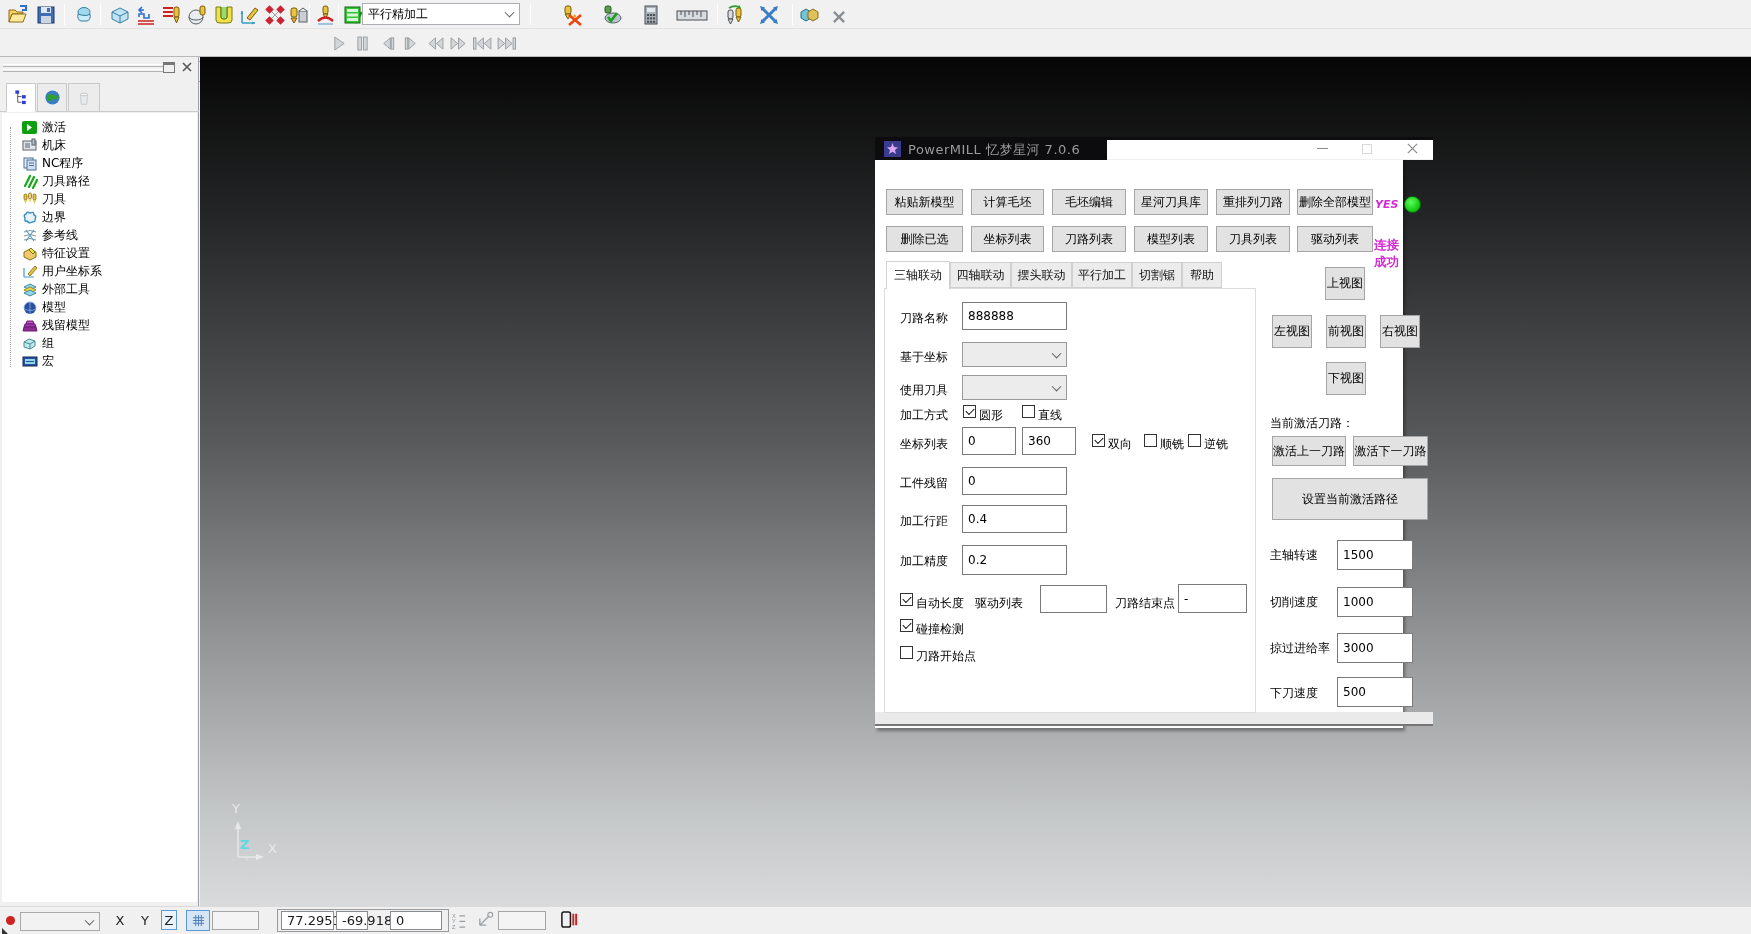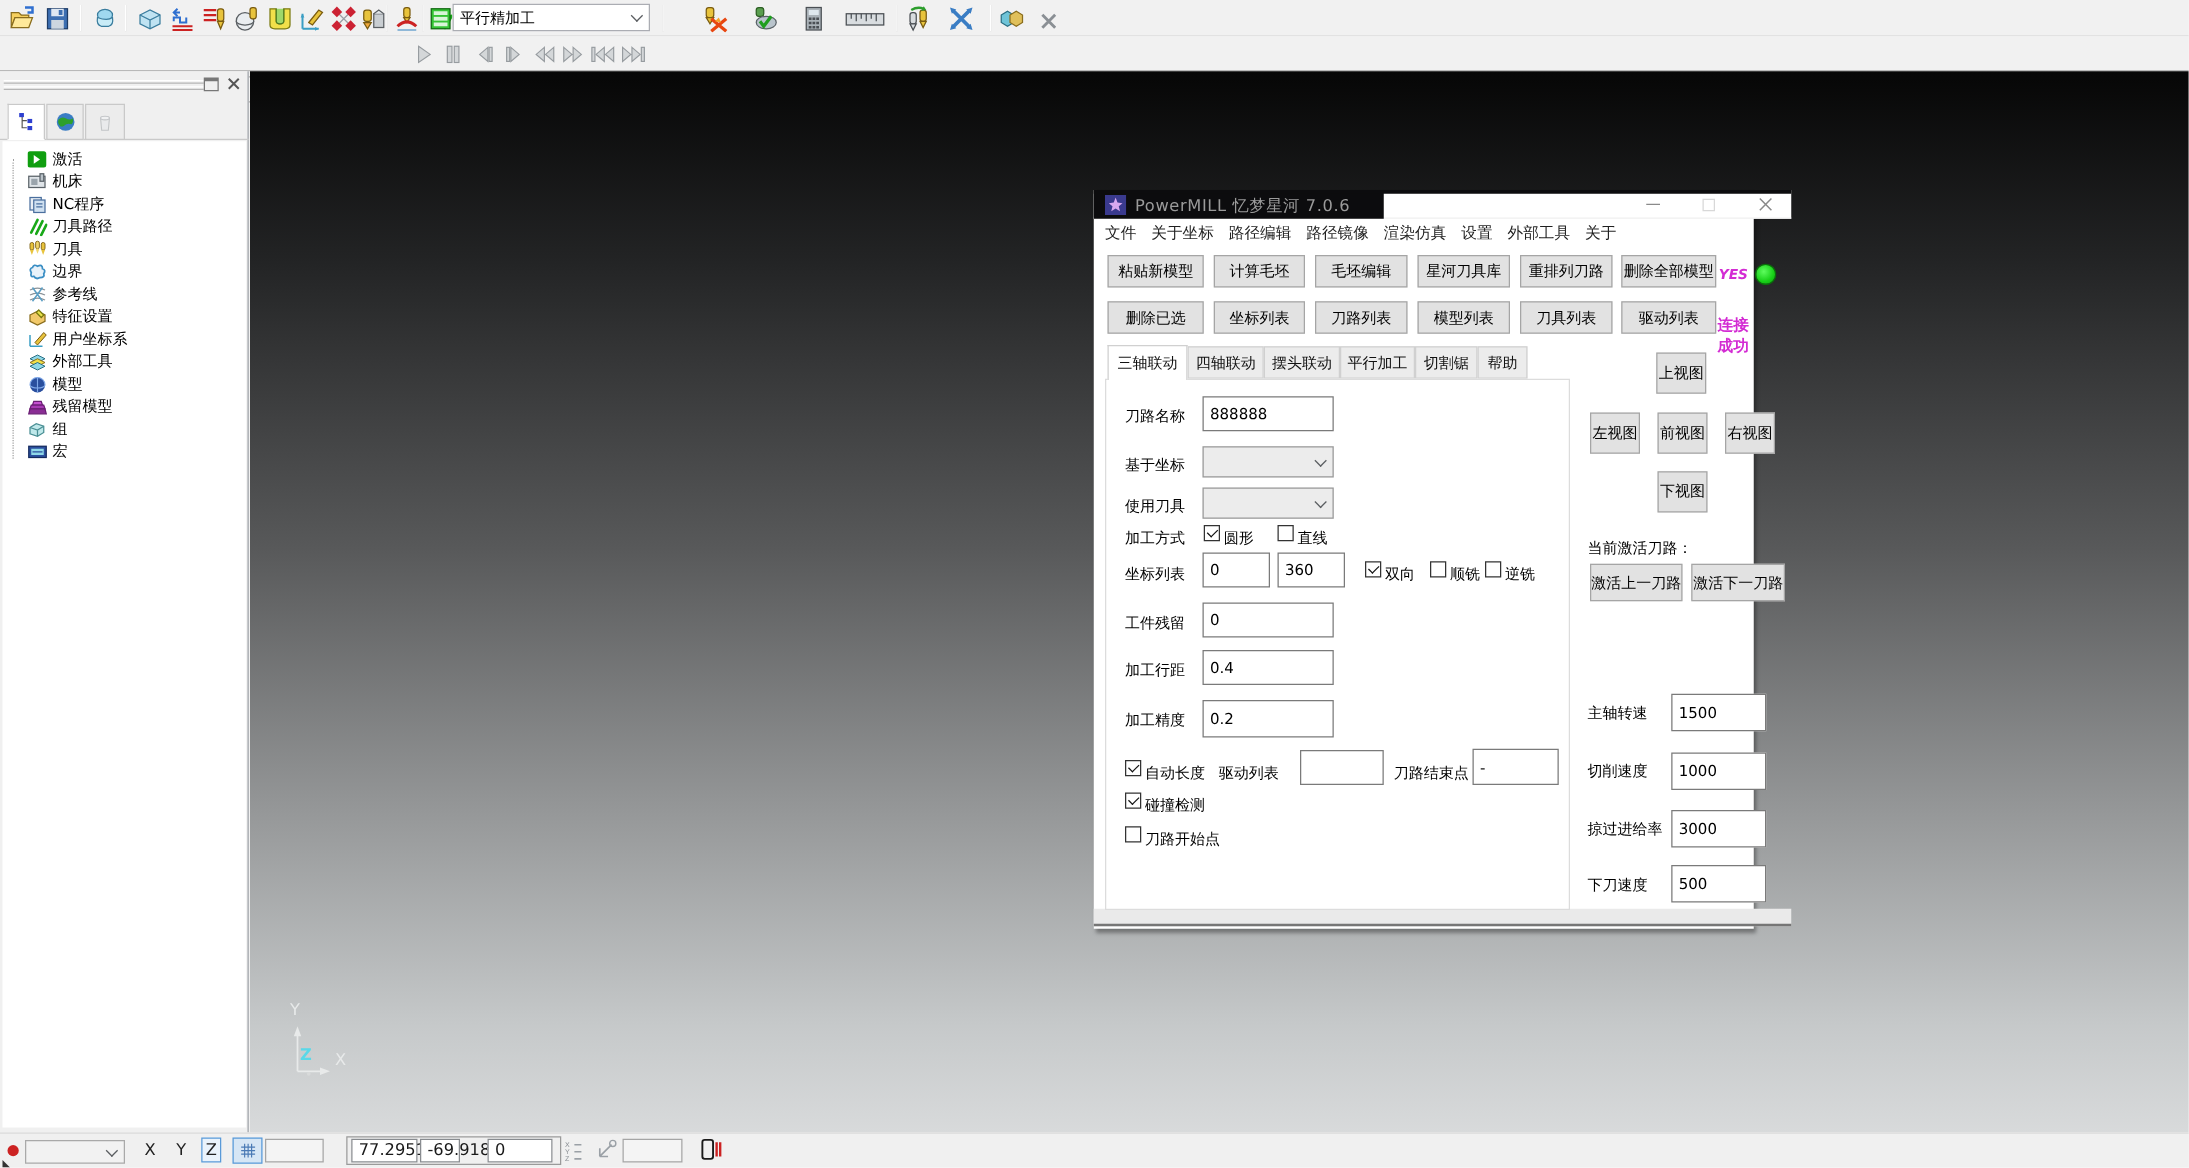--- a/index.html
+++ b/index.html
@@ -31,21 +31,21 @@
 .ticon svg{width:16px;height:15px}
 .tdot{position:absolute;left:8px;border-left:1px dotted #a0a0a0}
 
 #viewport{position:absolute;left:200px;top:57px;width:1551px;height:849px;background:linear-gradient(#060606,#232425 18%,#58595a 45%,#969899 70%,#c6c9ca 90%,#d8dadb)}
 #axes{position:absolute;left:14px;bottom:45px;width:70px;height:60px;color:#e8eaea;font-size:13px}
 
 #statusbar{position:absolute;left:0;top:906px;width:1751px;height:28px;background:#f0f0f0;border-top:1px solid #dadada}
 .sbbox{position:absolute;border:1px solid #898c90;background:#fff;font-size:13px;color:#1a1a1a;display:flex;align-items:center;padding-left:5px}
 .axbtn{position:absolute;top:3px;width:16px;height:20px;display:flex;align-items:center;justify-content:center;font-size:13px;color:#222}
 
-#dlg{position:absolute;left:875px;top:152px;width:528px;height:591px;background:#fff;box-shadow:2px 3px 3px rgba(0,0,0,.35)}
+#dlg{position:absolute;left:875px;top:137px;width:528px;height:591px;background:#fff;box-shadow:2px 3px 3px rgba(0,0,0,.35)}
 #dlgtitle{position:absolute;left:0;top:0;width:558px;height:23px;background:#fff;border-bottom:1px solid #f0f0f0}
 #dlgblack{position:absolute;left:0;top:0;width:232px;height:23px;background:#0c0c0e}
 #dlgtop{position:absolute;left:0;top:0;width:558px;height:3px;background:#0c0c0e}
 #dlgicon{position:absolute;left:9px;top:4px;width:17px;height:16px}
 #dlgtitletxt{position:absolute;left:33px;top:4px;font-size:13px;color:#9b9b9b;letter-spacing:.5px;white-space:nowrap}
 .wbtn{position:absolute;top:0;height:23px;width:30px;display:flex;align-items:center;justify-content:center}
 #dlgmenu{position:absolute;left:3px;top:23px;height:22px;display:flex;align-items:center}
 #dlgmenu .mi{padding:0 6px;font-size:12.5px;color:#1f1f1f}
 .btn{position:absolute;background:#e2e2e2;border:1px solid #a5a5a5;display:flex;align-items:center;justify-content:center;font-size:12px;color:#000;white-space:nowrap}
 .magenta{color:#d32bd3;font-weight:bold}
@@ -527,30 +527,20 @@
         <div style="width:11px;height:1.5px;background:#8a8a8a"></div>
       </div>
     <div class="wbtn" style="left:477px">
         <div style="width:10px;height:10px;border:1px solid #d8d8d8"></div>
       </div>
     <div class="wbtn" style="left:522px">
         <svg viewBox="0 0 14 14" style="width:13px;height:13px">
           <path d="M2 2 L12 12 M12 2 L2 12" stroke="#8a8a8a" stroke-width="1.3"></path>
         </svg>
       </div>
-    <div id="dlgmenu">
-      <span class="mi">文件</span>
-      <span class="mi">关于坐标</span>
-      <span class="mi">路径编辑</span>
-      <span class="mi">路径镜像</span>
-      <span class="mi">渲染仿真</span>
-      <span class="mi">设置</span>
-      <span class="mi">外部工具</span>
-      <span class="mi">关于</span>
-    </div>
 
     <div class="btn" style="left:11px;top:52px;width:77px;height:26px">粘贴新模型</div>
     <div class="btn" style="left:96px;top:52px;width:73px;height:26px">计算毛坯</div>
     <div class="btn" style="left:177px;top:52px;width:74px;height:26px">毛坯编辑</div>
     <div class="btn" style="left:259px;top:52px;width:74px;height:26px">星河刀具库</div>
     <div class="btn" style="left:341px;top:52px;width:74px;height:26px">重排列刀路</div>
     <div class="btn" style="left:422px;top:52px;width:76px;height:26px">删除全部模型</div>
     <div class="magenta" style="position:absolute;left:500px;top:61px;font-size:11px;font-style:italic">YES</div>
     <div id="gcircle"></div>
     <div class="btn" style="left:11px;top:89px;width:77px;height:26px">删除已选</div>
@@ -619,20 +609,21 @@
     <div class="btn" style="left:272px;top:206px;width:82px;height:25px">刷新</div>
 
     <div class="btn" style="left:450px;top:130px;width:40px;height:33px">上视图</div>
     <div class="btn" style="left:397px;top:178px;width:40px;height:33px">左视图</div>
     <div class="btn" style="left:451px;top:178px;width:40px;height:33px">前视图</div>
     <div class="btn" style="left:505px;top:178px;width:40px;height:33px">右视图</div>
     <div class="btn" style="left:451px;top:225px;width:40px;height:33px">下视图</div>
     <div class="flabel rp" style="left:395px;top:278px">当前激活刀路：</div>
     <div class="btn" style="left:397px;top:299px;width:74px;height:30px">激活上一刀路</div>
     <div class="btn" style="left:478px;top:299px;width:75px;height:30px">激活下一刀路</div>
+    <div class="btn" style="left:397px;top:341px;width:156px;height:42px">设置当前激活路径</div>
     <div class="flabel rp" style="left:395px;top:410px">主轴转速</div>
     <div class="finput" style="left:462px;top:403px;width:76px;height:30px">1500</div>
     <div class="flabel rp" style="left:395px;top:457px">切削速度</div>
     <div class="finput" style="left:462px;top:450px;width:76px;height:30px">1000</div>
     <div class="flabel rp" style="left:395px;top:503px">掠过进给率</div>
     <div class="finput" style="left:462px;top:496px;width:76px;height:30px">3000</div>
     <div class="flabel rp" style="left:395px;top:548px">下刀速度</div>
     <div class="finput" style="left:462px;top:540px;width:76px;height:30px">500</div>
 
     <div style="position:absolute;left:0;top:575px;width:558px;height:14px;background:#eaeaea;border-bottom:2px solid #767676"></div>

